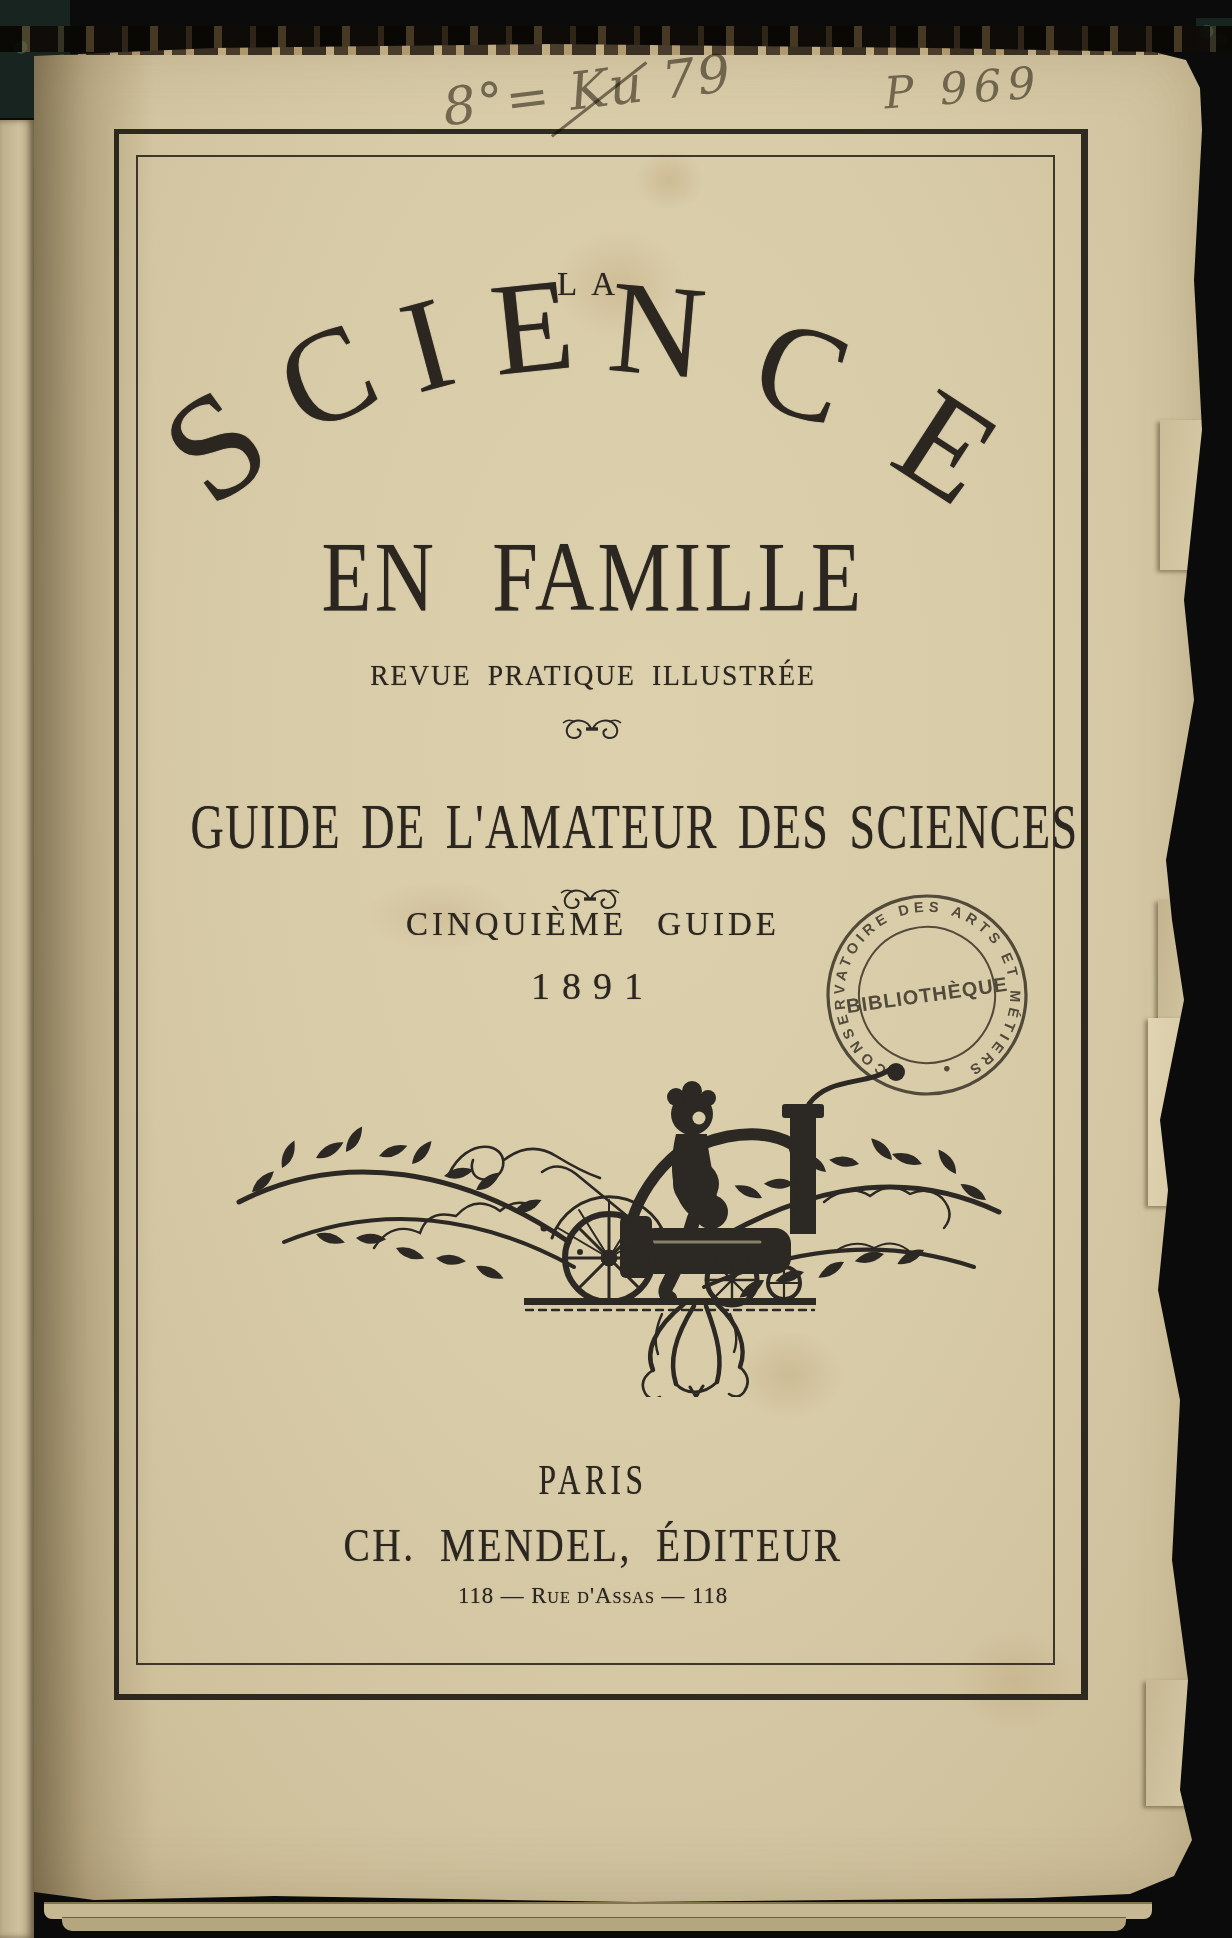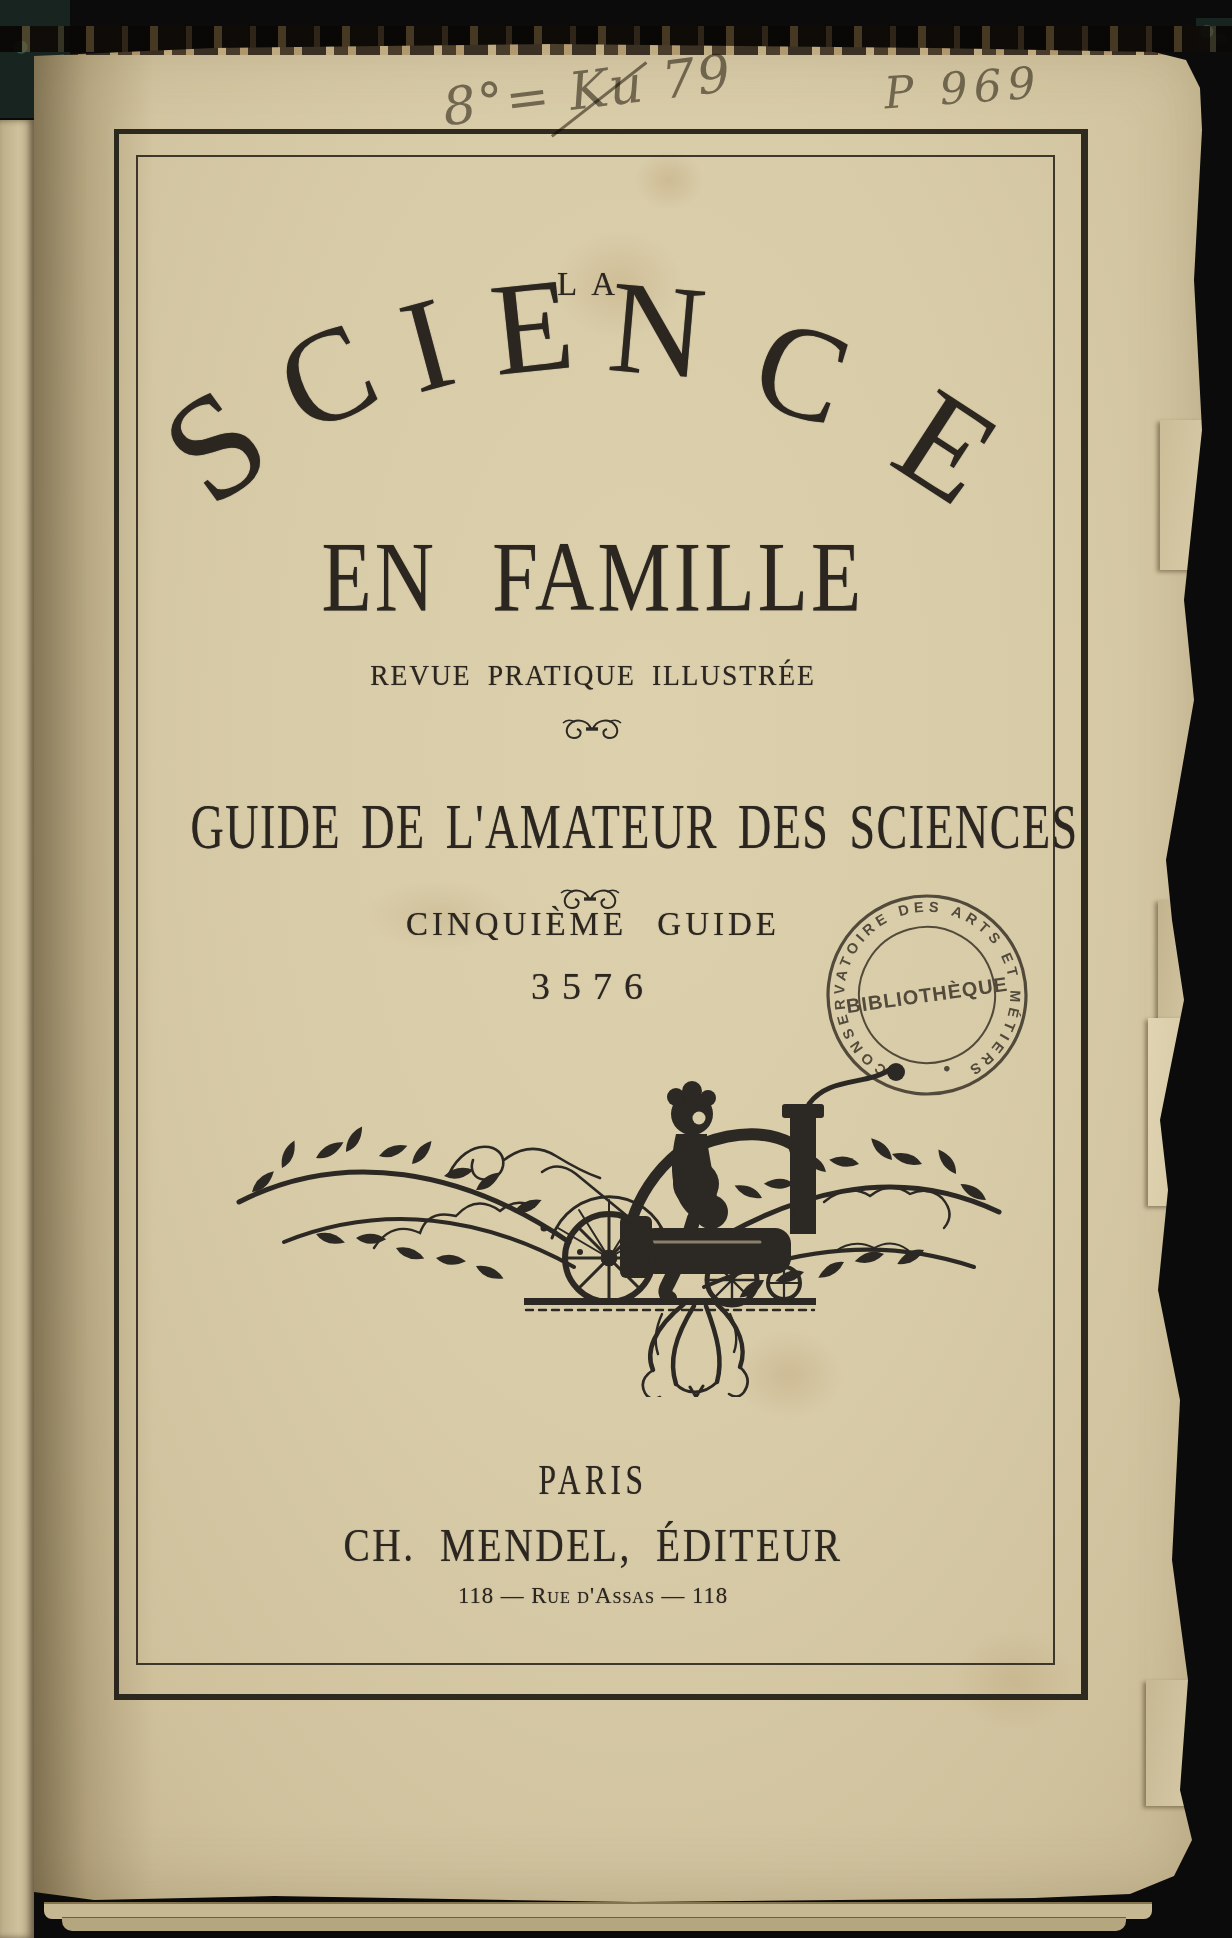--- a/index.html
+++ b/index.html
@@ -113,21 +113,21 @@
 
   <div id="outer-frame"></div>
   <div id="inner-frame"></div>
 
   <div id="content">
     <div class="cline ink" id="title-article">LA</div>
     <div class="cline ink" id="title-subtitle">EN FAMILLE</div>
     <div class="cline ink" id="tagline">REVUE PRATIQUE ILLUSTRÉE</div>
     <div class="cline ink" id="guide-line">GUIDE DE L'AMATEUR DES SCIENCES</div>
     <div class="cline ink" id="volume-line">CINQUIÈME GUIDE</div>
-    <div class="cline ink" id="year-line">3576</div>
+    <div class="cline ink" id="year-line">1891</div>
     <div class="cline ink" id="imprint-city">PARIS</div>
     <div class="cline ink" id="imprint-publisher">CH. MENDEL, ÉDITEUR</div>
     <div class="cline ink" id="imprint-address">118 — Rue d'Assas — 118</div>
   </div>
 
   <div id="arc-title">
       <span class="arc-letter" style="left: 101px; top: 330.6px; font-size: 148px; transform: rotate(-36deg);">S</span>
       <span class="arc-letter" style="left: 213px; top: 271.4px; font-size: 132px; transform: rotate(-25deg);">C</span>
       <span class="arc-letter" style="left: 313px; top: 239.4px; font-size: 132px; transform: rotate(-15deg);">I</span>
       <span class="arc-letter" style="left: 418px; top: 221.4px; font-size: 132px; transform: rotate(-6deg);">E</span>

